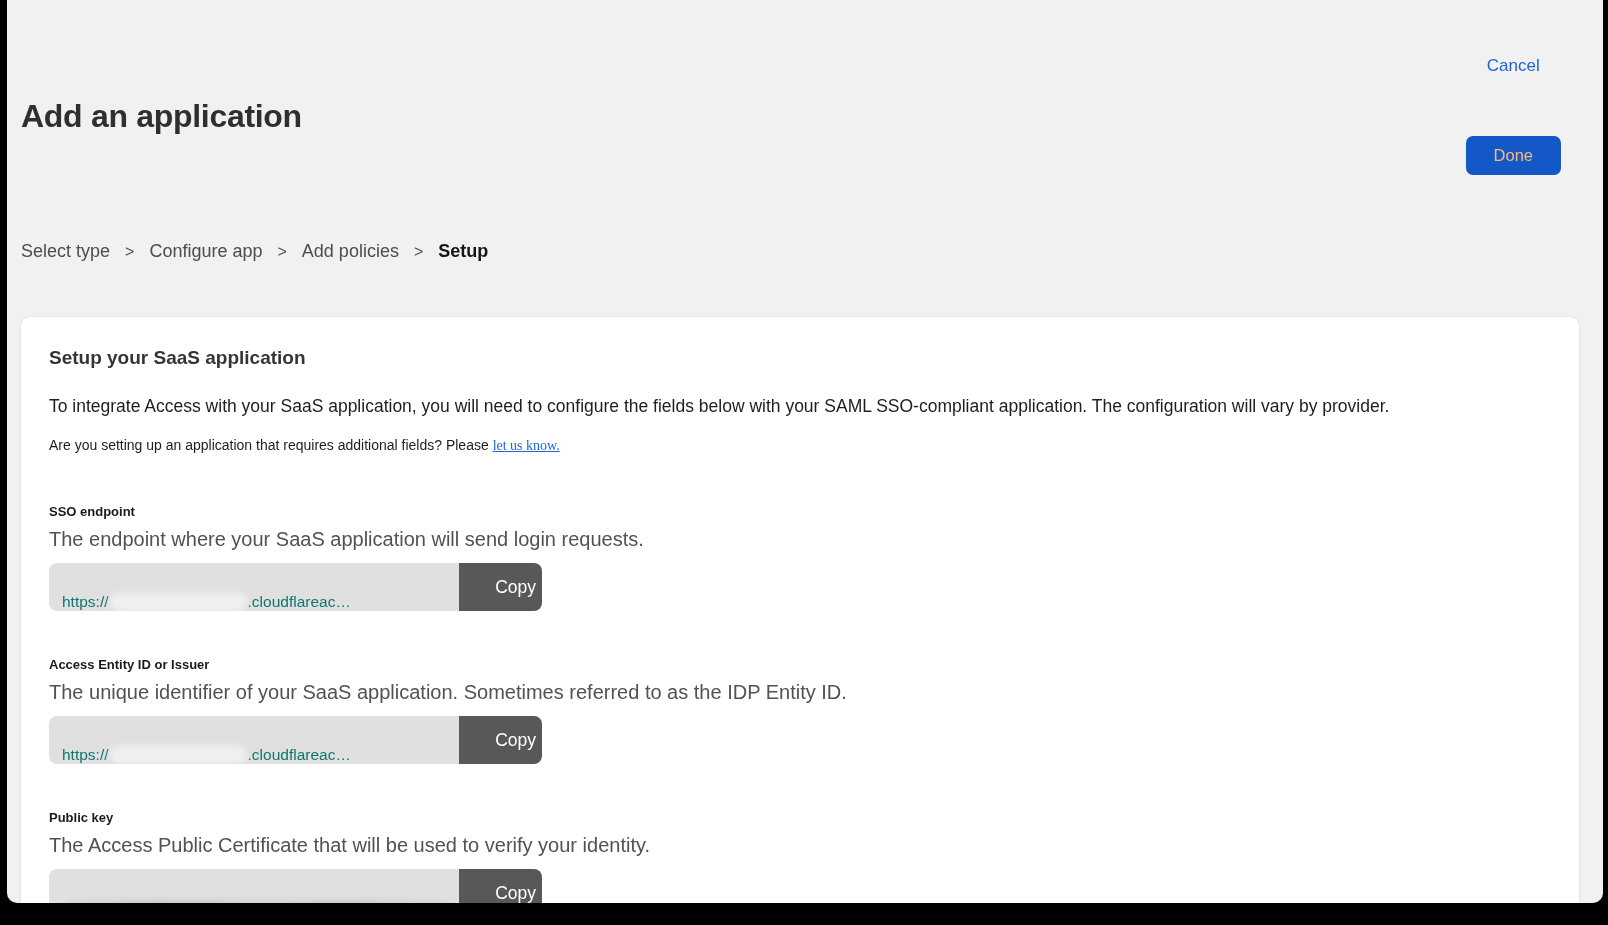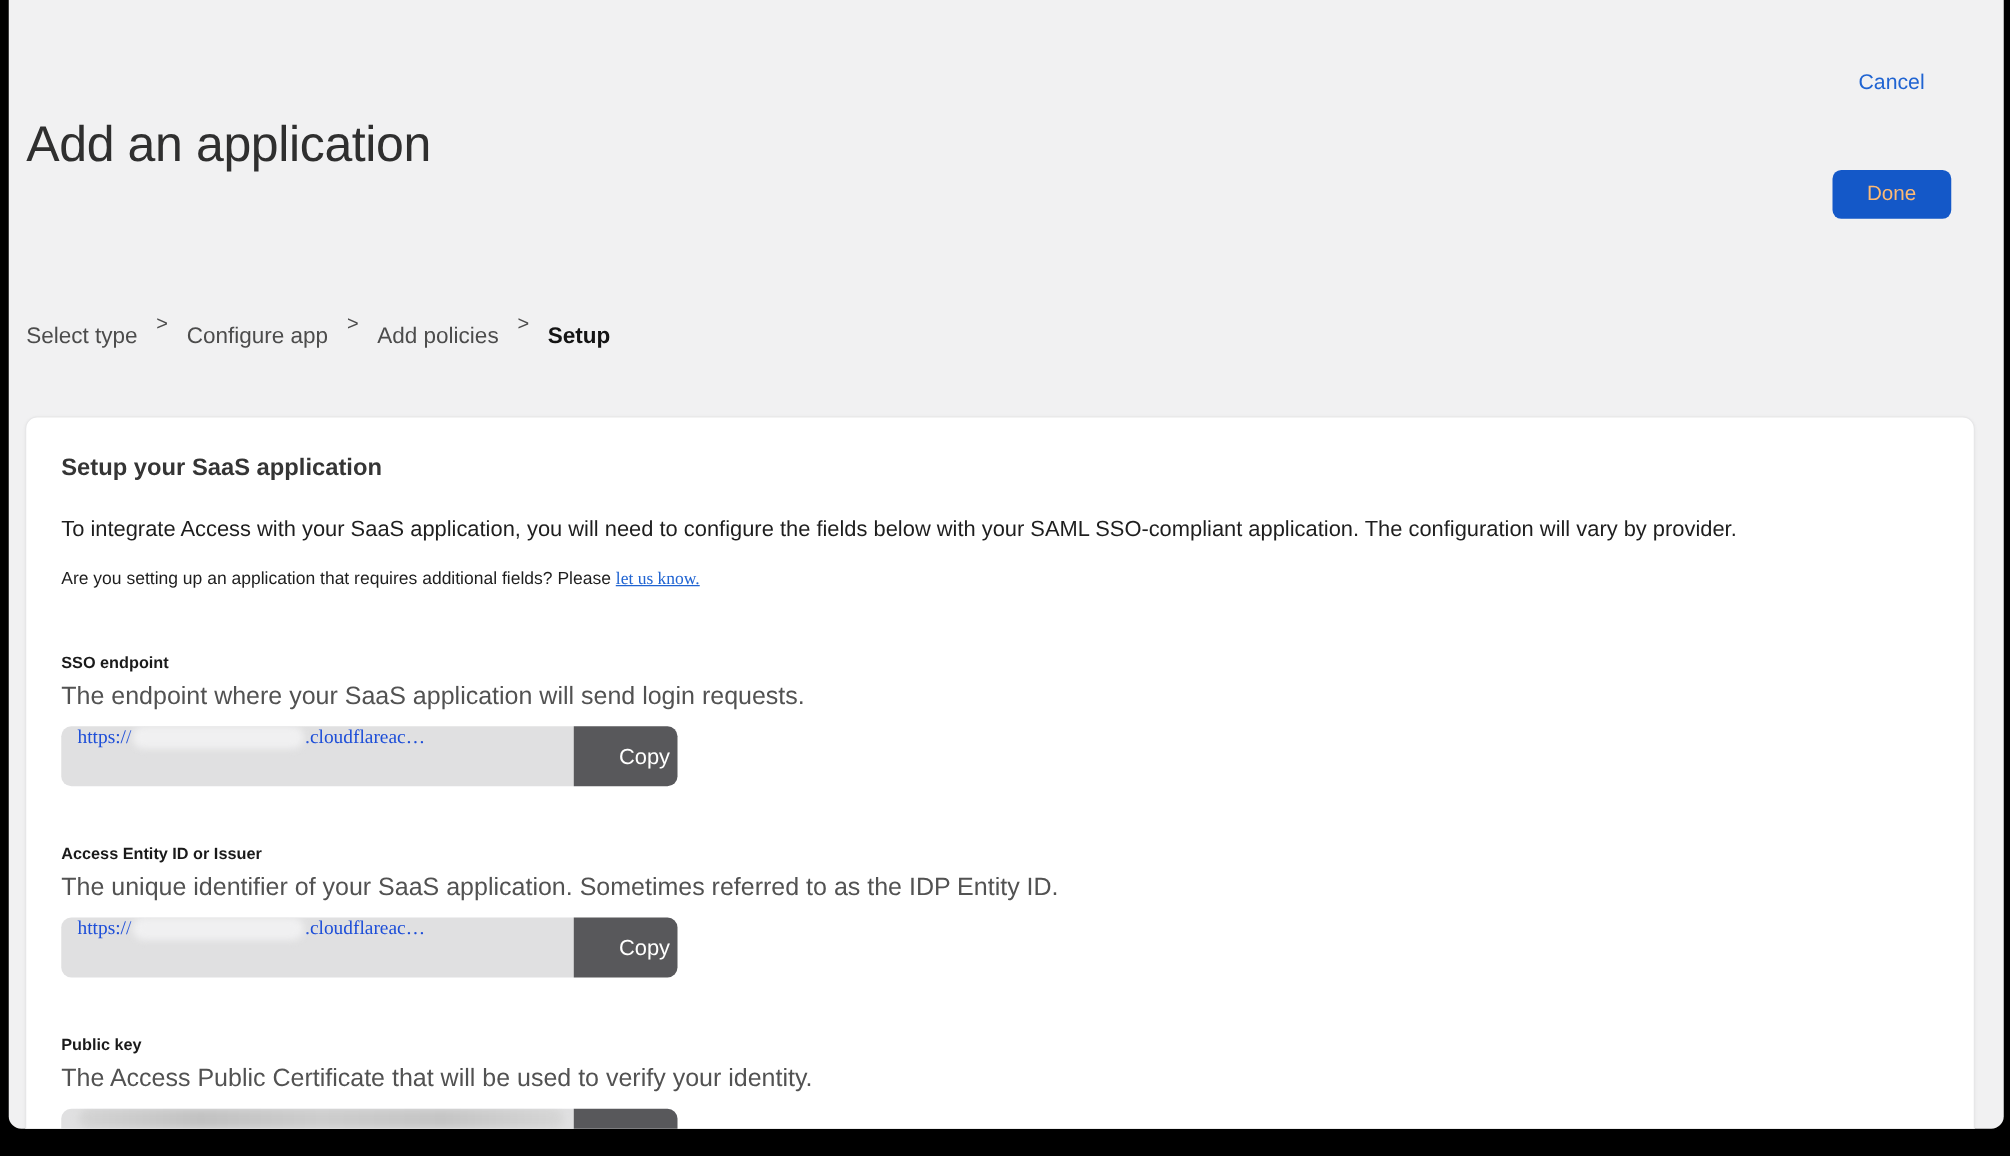--- a/index.html
+++ b/index.html
@@ -18,43 +18,43 @@
     background: var(--page-bg, #f1f1f2);
     border-radius: 0 0 10px 10px;
     overflow: hidden;
   }
   
   .header {
     display: flex; align-items: center; justify-content: space-between;
     padding: 56px 42px 0 14px;
   }
   .page-title {
-    font-size: 40px; line-height: 40px;
-    font-weight: 400; color: #2f2f2f; letter-spacing: -0.3px;
+    font-size: 32px; line-height: 40px;
+    font-weight: 700; color: #2f2f2f; letter-spacing: -0.3px;
   }
   .actions { display: flex; align-items: center; gap: 60px; flex-direction: column; }
   .cancel-btn {
     background: none; border: none; padding: 0;
     color: var(--link-blue, #2064d2); font-size: 17px; cursor: pointer;
     font-family: inherit;
   }
   .done-btn {
     background: var(--accent-blue, #1458c8); color: #fdba74;
     border: none; border-radius: 7px;
     font-size: 16.5px; padding: 10px 28px; cursor: pointer;
     font-family: inherit;
   }
   
   .breadcrumb {
     display: flex; align-items: center; gap: 15px;
     margin-top: 66px; padding: 0 14px;
     font-size: 18px; color: #4c4c4c;
   }
   .breadcrumb .sep { font-size: 16px; color: #4c4c4c; }
-  .breadcrumb .step { cursor: pointer; margin-top: 17px; }
+  .breadcrumb .step { cursor: pointer; }
   .breadcrumb .step.current { font-weight: 700; color: #141414; }
   
   .card {
     margin: 54px 23px 0 13px;
     background: var(--card-bg, #fff);
     border: 1px solid #e7e7e8;
     border-radius: 10px;
     box-shadow: 0 1px 3px rgba(0,0,0,0.05);
     padding: 30px 28px 46px 28px;
   }
@@ -69,26 +69,26 @@
   }
   .note a { color: var(--link-blue, #2064d2); text-decoration: underline; cursor: pointer; font-family: Liberation Serif, serif; }
   
   .field-section { margin-top: 46px; }
   .field-section.first { margin-top: 50px; }
   .field-label { font-size: 13px; font-weight: 700; color: #1a1a1a; }
   .field-desc { margin-top: 9px; font-size: 20px; color: var(--muted-text, #525252); }
   .field-row { margin-top: 12px; display: flex; height: 48px; width: 493px; }
   .field-value {
     flex: 1; min-width: 0;
-    display: flex; align-items: flex-start;
+    display: flex; align-items: flex-end;
     background: var(--field-bg, #e0e0e1);
     border-radius: 8px 0 0 8px;
     padding: 0 8px 0 13px;
-    font-family: Liberation Serif, serif;
-    font-size: 15.5px; color: #1d4ed8;
+    font-family: Liberation Sans, sans-serif;
+    font-size: 15.5px; color: #0f766e;
     white-space: nowrap; overflow: hidden;
   }
   .redacted-chip {
     display: inline-block; flex: none;
     width: 137px; height: 18px; margin: 0 1px;
     background: #f0f0f1; border-radius: 9px;
     filter: blur(3px);
   }
   .redacted-chip.wide {
     width: 388px; height: 16px;

